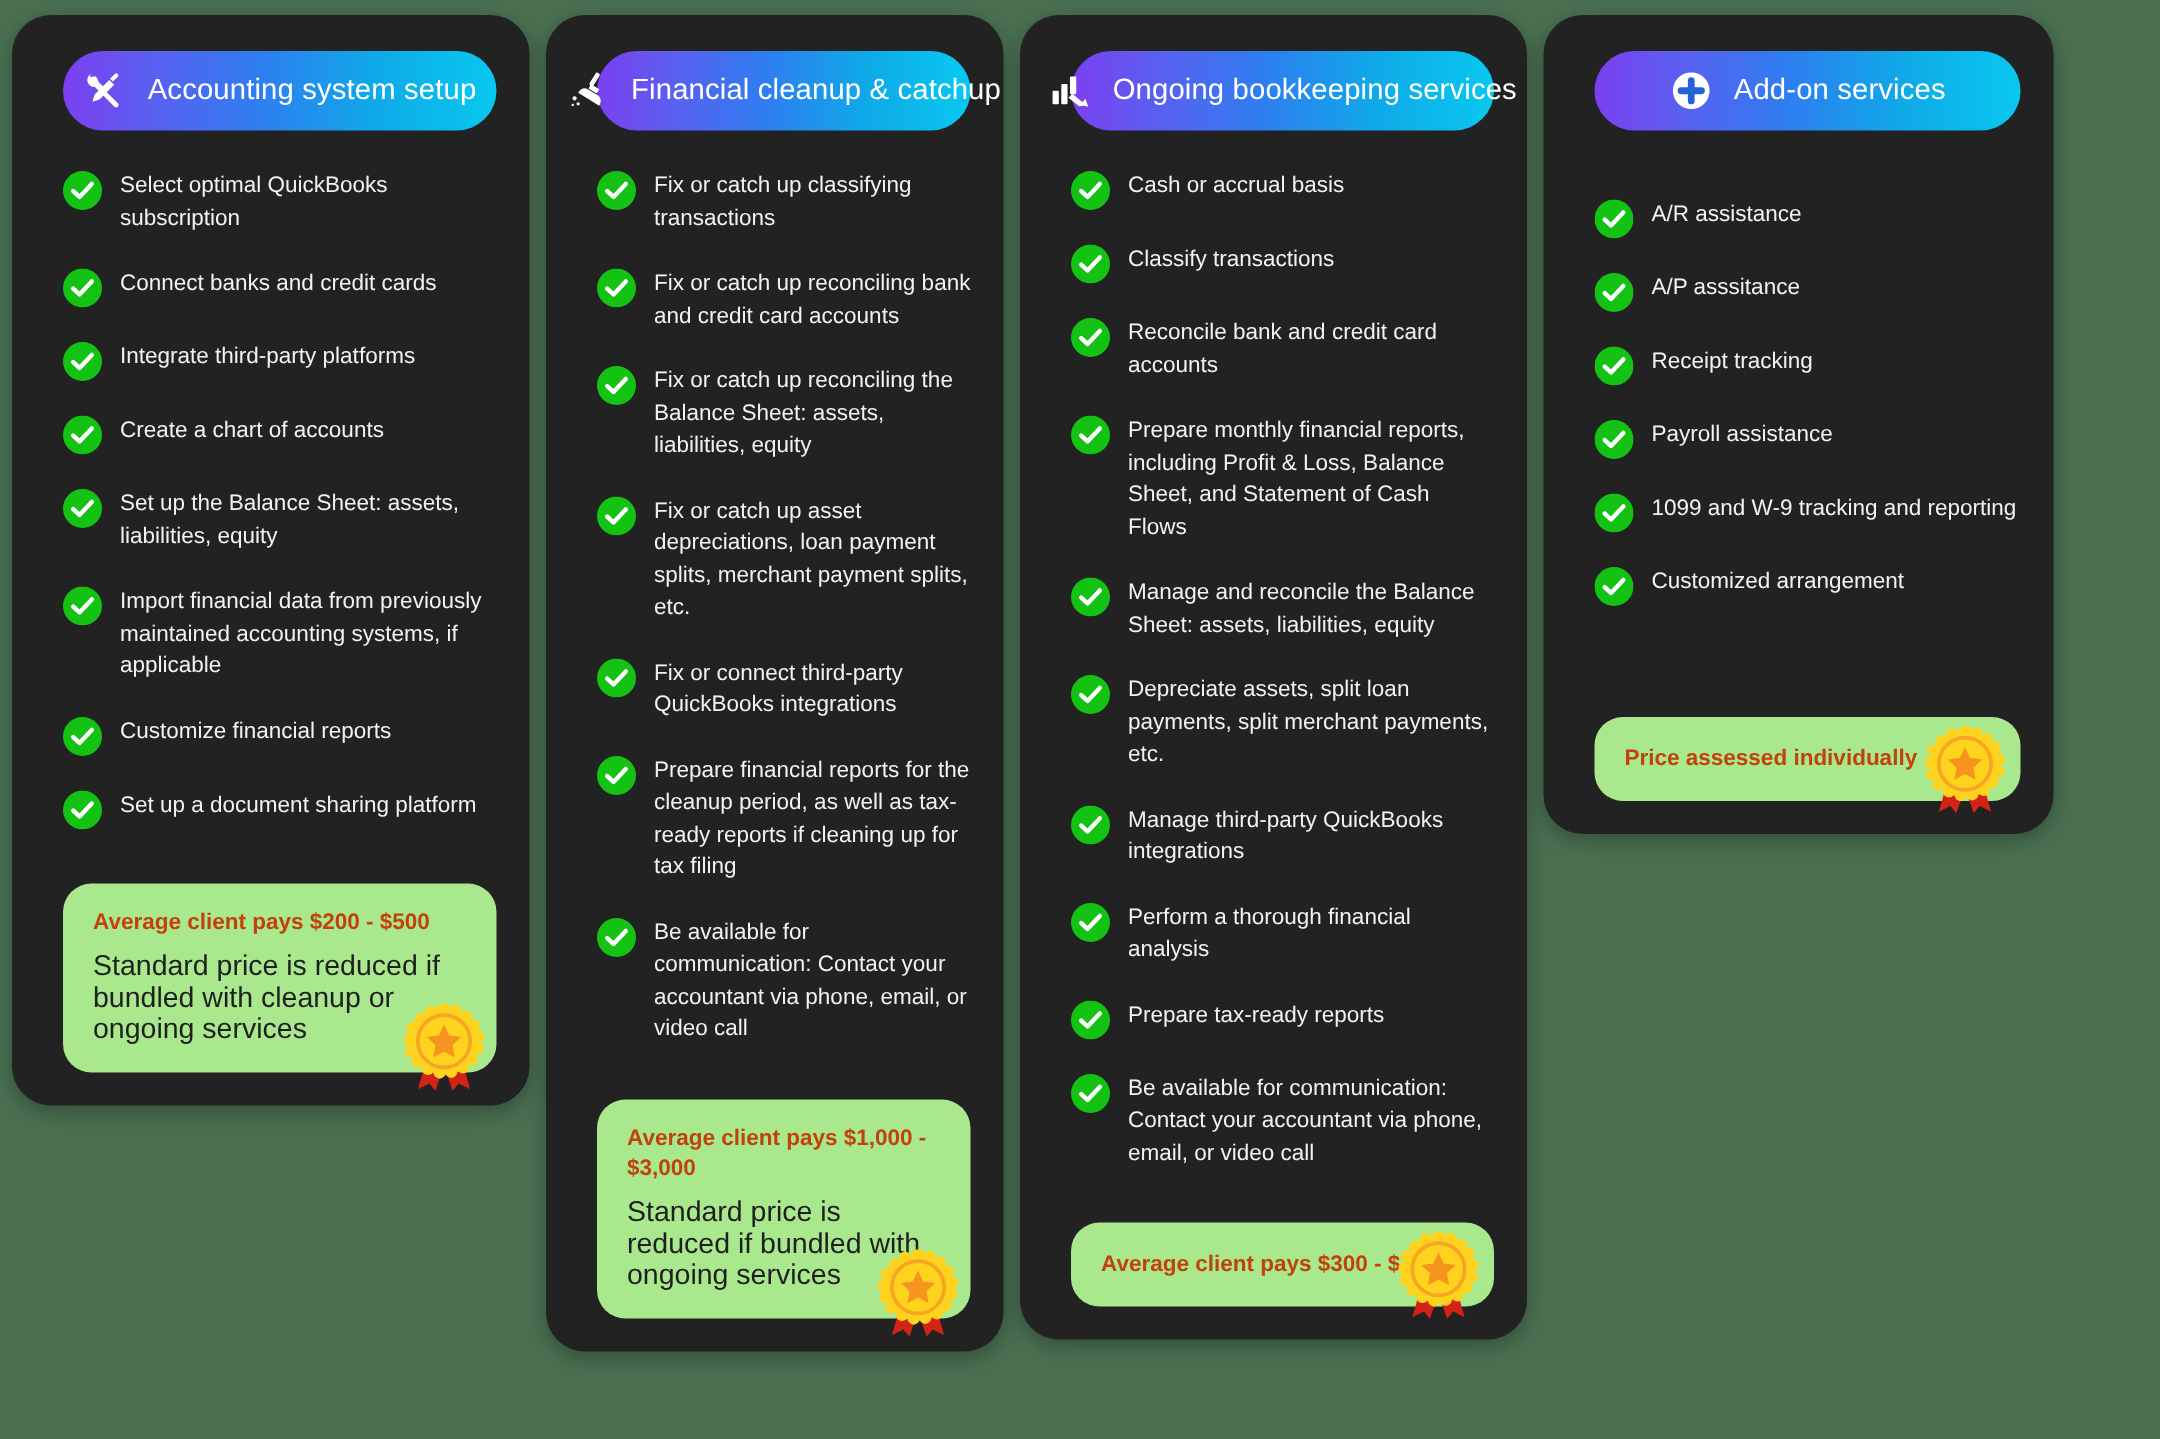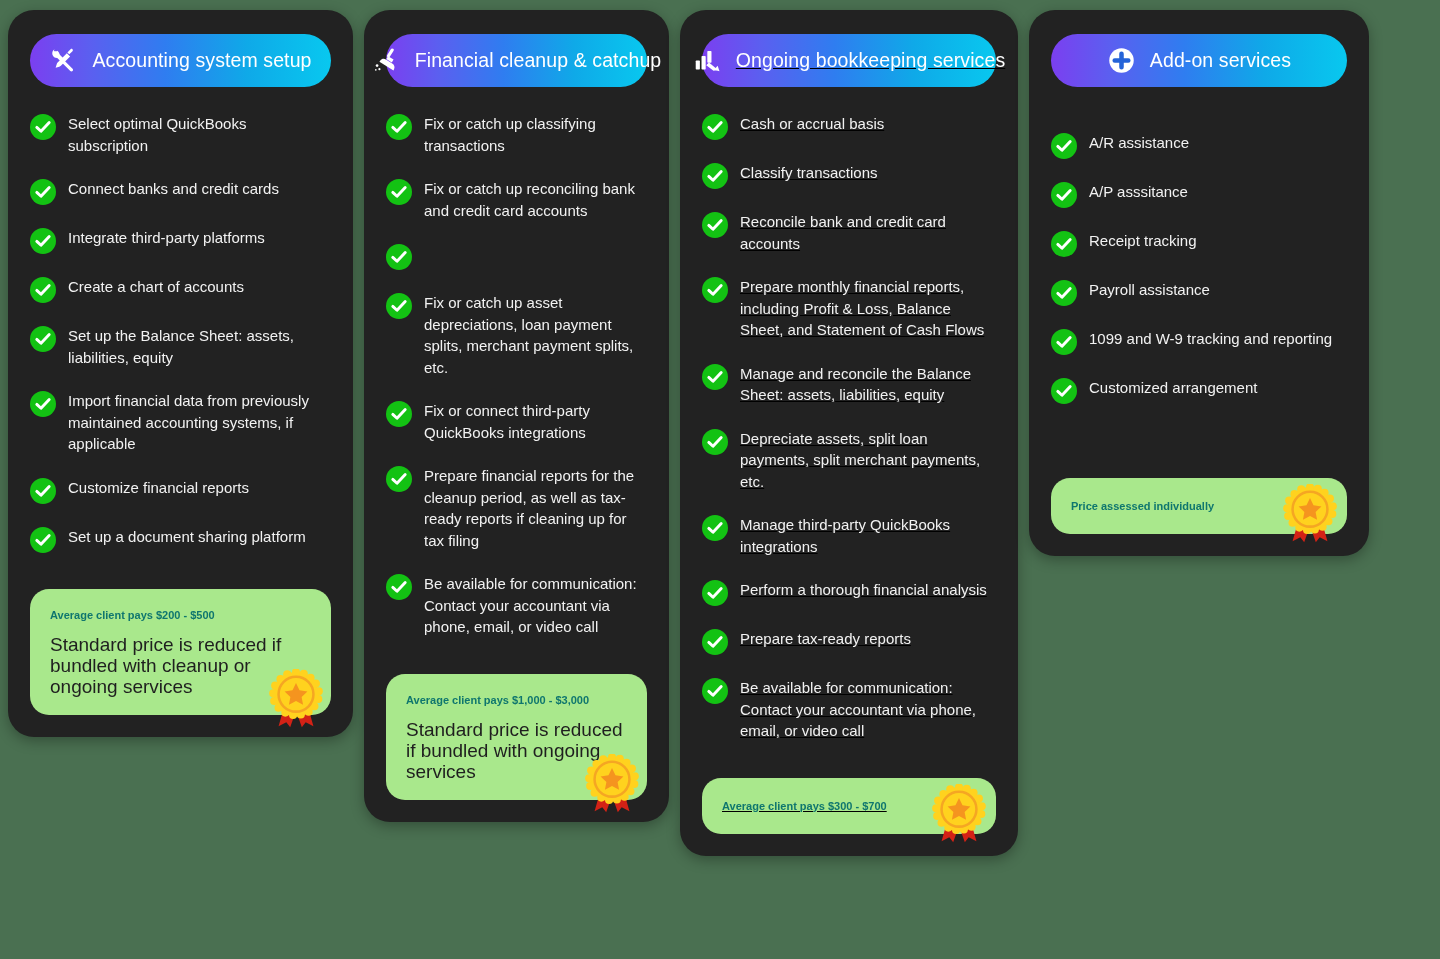--- a/index.html
+++ b/index.html
@@ -13,28 +13,28 @@
     position:relative;
     width:1440px; height:959px;
     padding:10px 8px;
     display:flex;
     align-items:flex-start;
     gap:11px;
   }
   .card {
     background:#222222;
     border-radius:26px;
-    padding:24px 22px 22px 22px;
+    padding:24px 22px 22px 34px;
     display:flex;
     flex-direction:column;
     box-shadow:0 4px 14px rgba(0,0,0,0.30);
   }
   .card.c1 { width:345px; }
   .card.c2 { width:305px; }
-  .card.c3 { width:338px;text-decoration:underline; }
+  .card.c3 { width:338px; }
   .card.c4 { width:340px;gap:19px; }
 
   .card-header {
     height:53px;
     border-radius:27px;
     background:linear-gradient(90deg,#7b3ff0 0%, #5b5ff0 20%, #2f7df0 45%, #0fa9e8 72%, #08c8ef 100%);
     display:flex;
     align-items:center;
     justify-content:center;
     gap:13px;
@@ -90,22 +90,22 @@
     padding:16px 20px 18px 20px;
     margin-top:26px;
     flex:none;
   }
   .price-badge.single-line {
     padding:18px 20px;
     display:flex;
     align-items:center;
   }
   .price-title {
-    color:#0f766e;
-    font-size:11px;
+    color:#c2410c;
+    font-size:15px;
     font-weight:bold;
     line-height:20px;
   }
   .price-sub {
     color:#1f1f1f;
     font-size:19px;
     line-height:21px;
     margin-top:9px;
     max-width:268px;
   }
@@ -270,20 +270,21 @@
             <circle cx="13" cy="13" r="13" fill="#13c213"></circle>
             <path d="M6.8 13.4 L11 17.3 L19.2 8.6" stroke="#ffffff" stroke-width="2.9" fill="none" stroke-linecap="round" stroke-linejoin="round"></path>
           </svg>
         <span class="feature-text">Fix or catch up reconciling bank and credit card accounts</span>
       </li>
       <li class="feature-item">
         <svg class="check" viewBox="0 0 26 26">
             <circle cx="13" cy="13" r="13" fill="#13c213"></circle>
             <path d="M6.8 13.4 L11 17.3 L19.2 8.6" stroke="#ffffff" stroke-width="2.9" fill="none" stroke-linecap="round" stroke-linejoin="round"></path>
           </svg>
+        <span class="feature-text">Fix or catch up reconciling the Balance Sheet: assets, liabilities, equity</span>
       </li>
       <li class="feature-item">
         <svg class="check" viewBox="0 0 26 26">
             <circle cx="13" cy="13" r="13" fill="#13c213"></circle>
             <path d="M6.8 13.4 L11 17.3 L19.2 8.6" stroke="#ffffff" stroke-width="2.9" fill="none" stroke-linecap="round" stroke-linejoin="round"></path>
           </svg>
         <span class="feature-text">Fix or catch up asset depreciations, loan payment splits, merchant payment splits, etc.</span>
       </li>
       <li class="feature-item">
         <svg class="check" viewBox="0 0 26 26">

